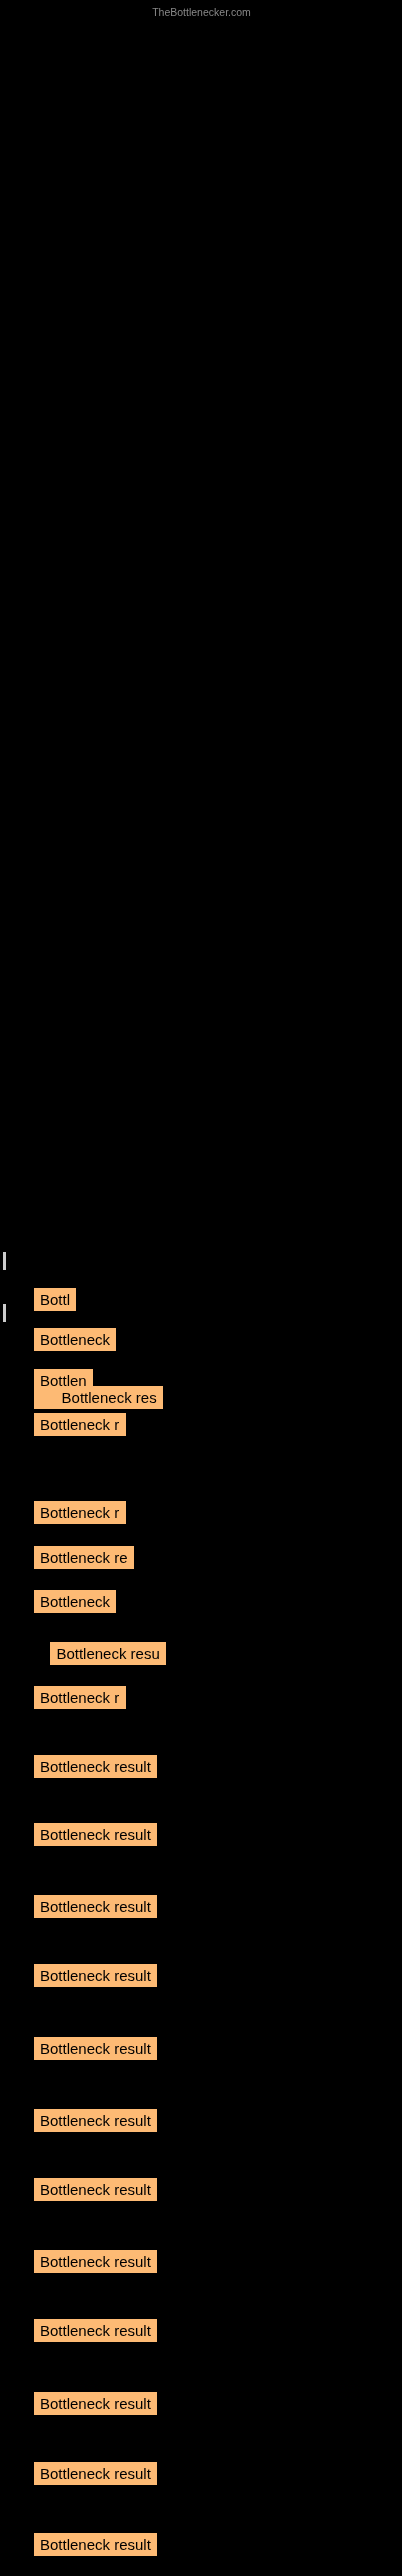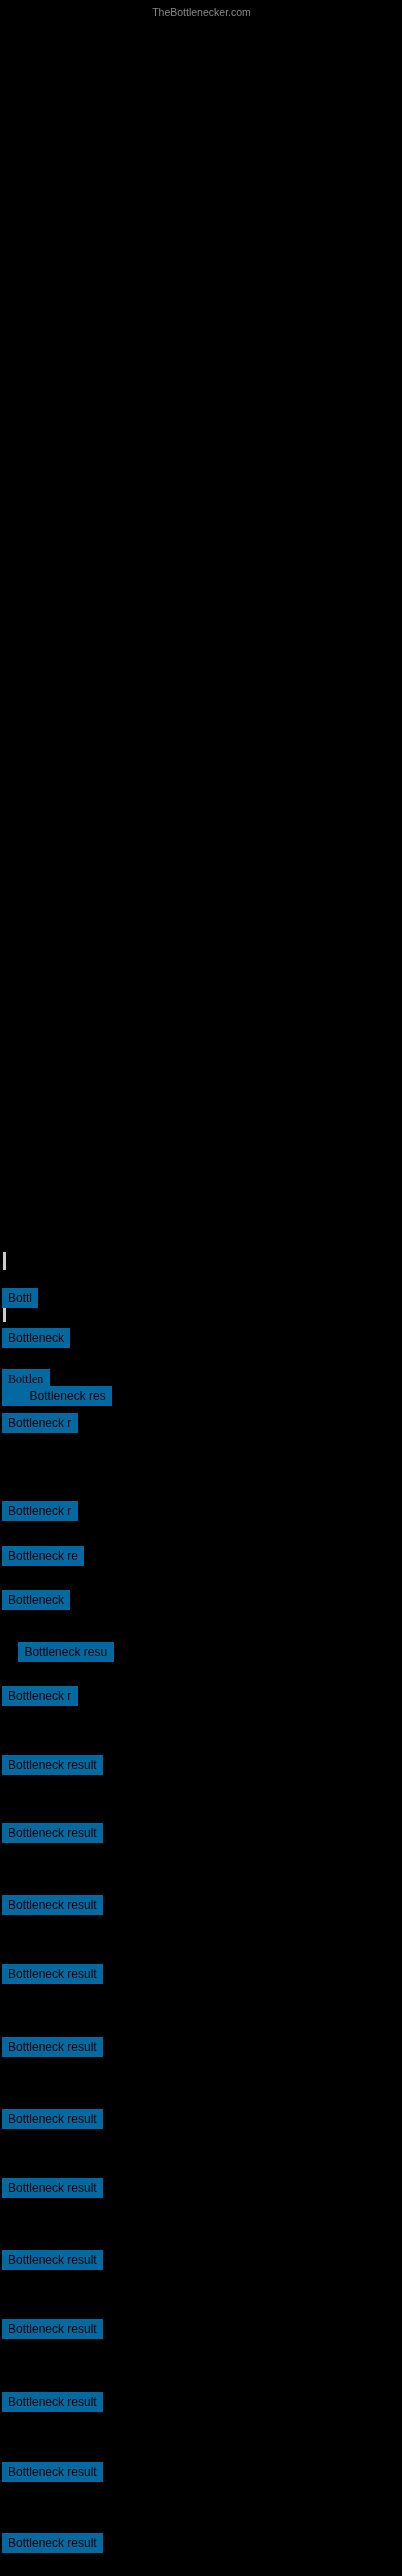--- a/index.html
+++ b/index.html
@@ -31,39 +31,40 @@
       width: 2.4px;
       height: 17.7px;
       background-color: #cccccc;
       margin-bottom: 6.4px;
       margin-left: 1.6px;
     }
 
     .result-item {
       margin-bottom: 4.8px;
       padding: 3.2px 6.4px;
-      background-color: #0369a1;
+      background-color: #fdba74;
       color: #000000;
-      font-size: 12px;
+      font-size: 15px;
       font-weight: normal;
       display: inline-block;
       white-space: nowrap;
+      margin-left: 32px;
     }
   </style>
 </head>
 <body>
 
 <span class="site-title">TheBottlenecker.com</span>
 
 <div id="dynamic-content">
     <div class="cursor-line" style="position: absolute; top: 1252px; left: 1.6px;"></div>
     <div class="cursor-line" style="position: absolute; top: 1304px; left: 1.6px;"></div>
     <div class="result-item" style="position: absolute; top: 1288px; left: 1.6px;">Bottl</div>
     <div class="result-item" style="position: absolute; top: 1328px; left: 1.6px;">Bottleneck</div>
-    <div class="result-item" style="position: absolute; top: 1369px; left: 1.6px; font-family: Liberation Serif, serif;">Bottlen</div>
+    <div class="result-item" style="position: absolute; top: 1369px; left: 1.6px;">Bottlen</div>
     <div class="result-item" style="position: absolute; top: 1413px; left: 1.6px;">Bottleneck r</div>
     <div class="result-item" style="position: absolute; top: 1386px; left: 1.6px; padding-left: 28px;">Bottleneck res</div>
     <div class="result-item" style="position: absolute; top: 1501px; left: 1.6px;">Bottleneck r</div>
     <div class="result-item" style="position: absolute; top: 1546px; left: 1.6px;">Bottleneck re</div>
     <div class="result-item" style="position: absolute; top: 1590px; left: 1.6px;">Bottleneck</div>
     <div class="result-item" style="position: absolute; top: 1642px; left: 18px;">Bottleneck resu</div>
     <div class="result-item" style="position: absolute; top: 1686px; left: 1.6px;">Bottleneck r</div>
     <div class="result-item" style="position: absolute; top: 1755px; left: 1.6px;">Bottleneck result</div>
     <div class="result-item" style="position: absolute; top: 1823px; left: 1.6px;">Bottleneck result</div>
     <div class="result-item" style="position: absolute; top: 1895px; left: 1.6px;">Bottleneck result</div>

